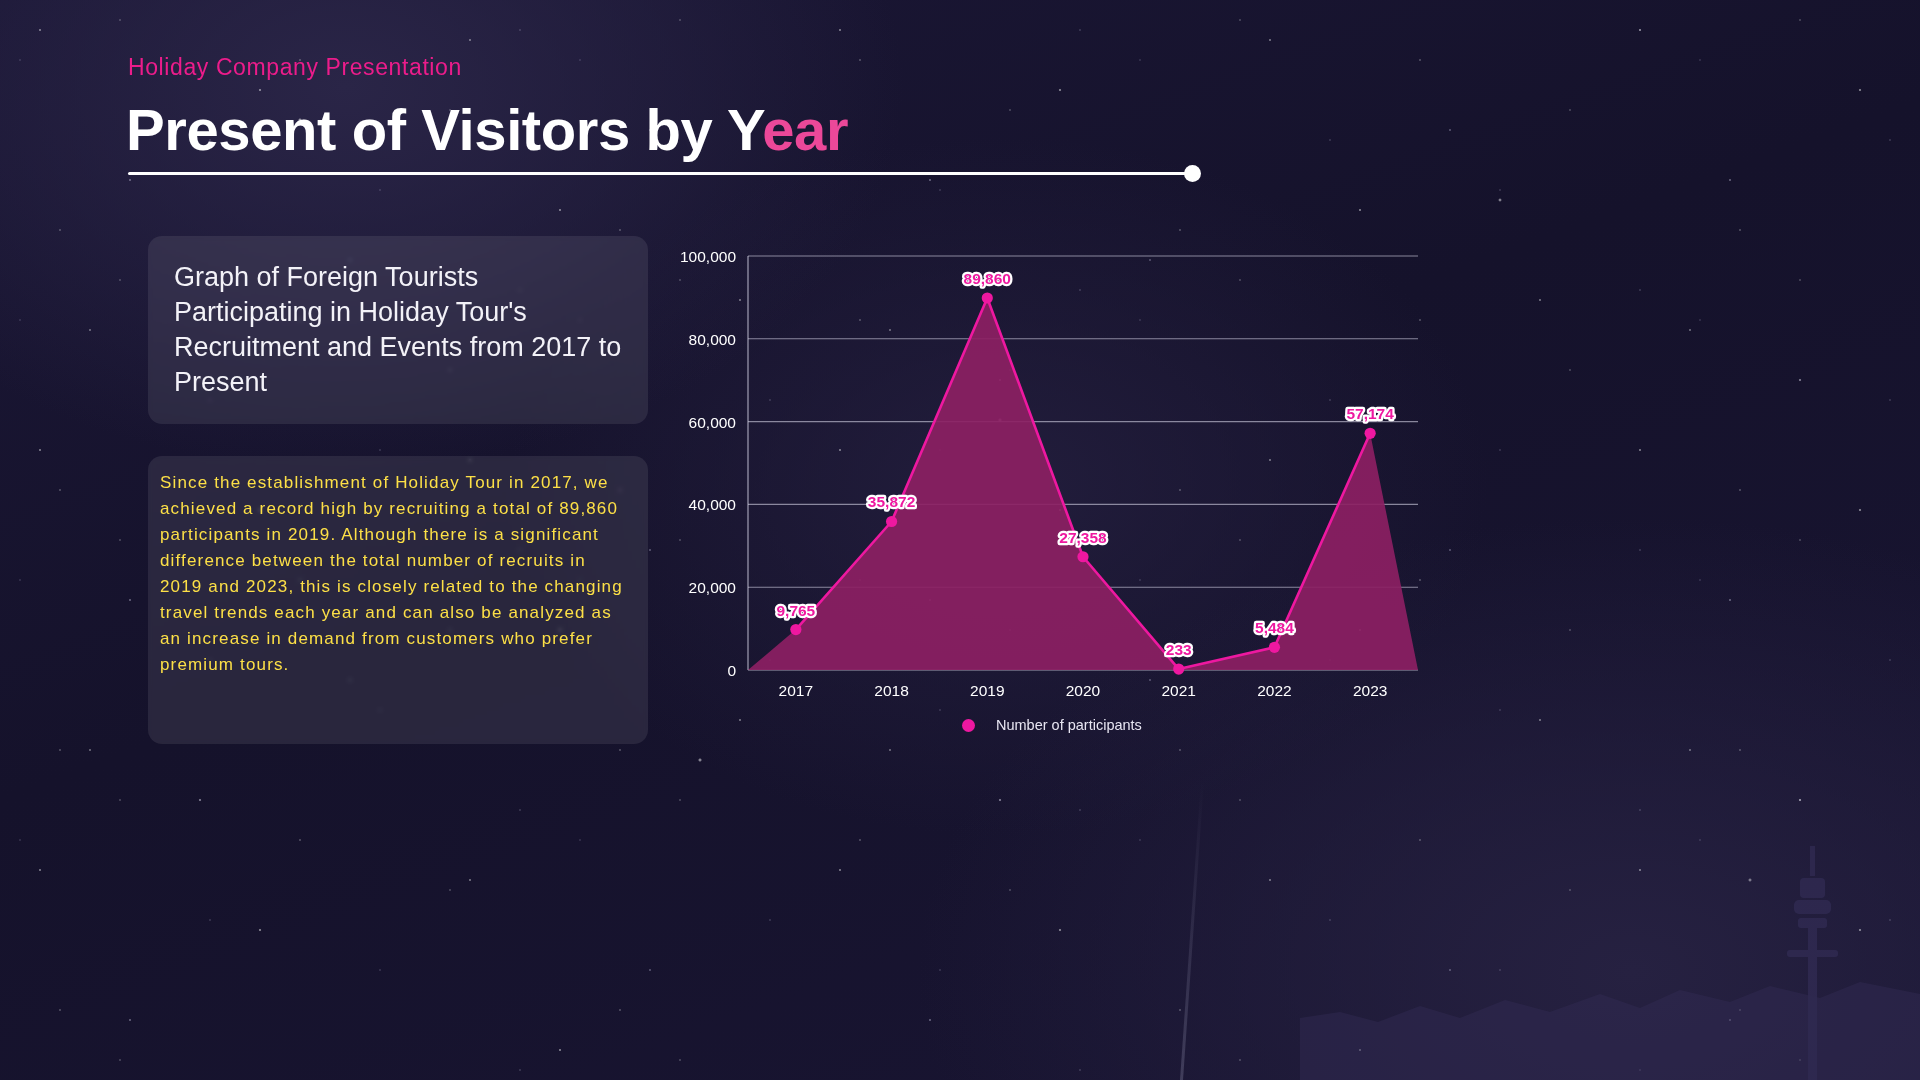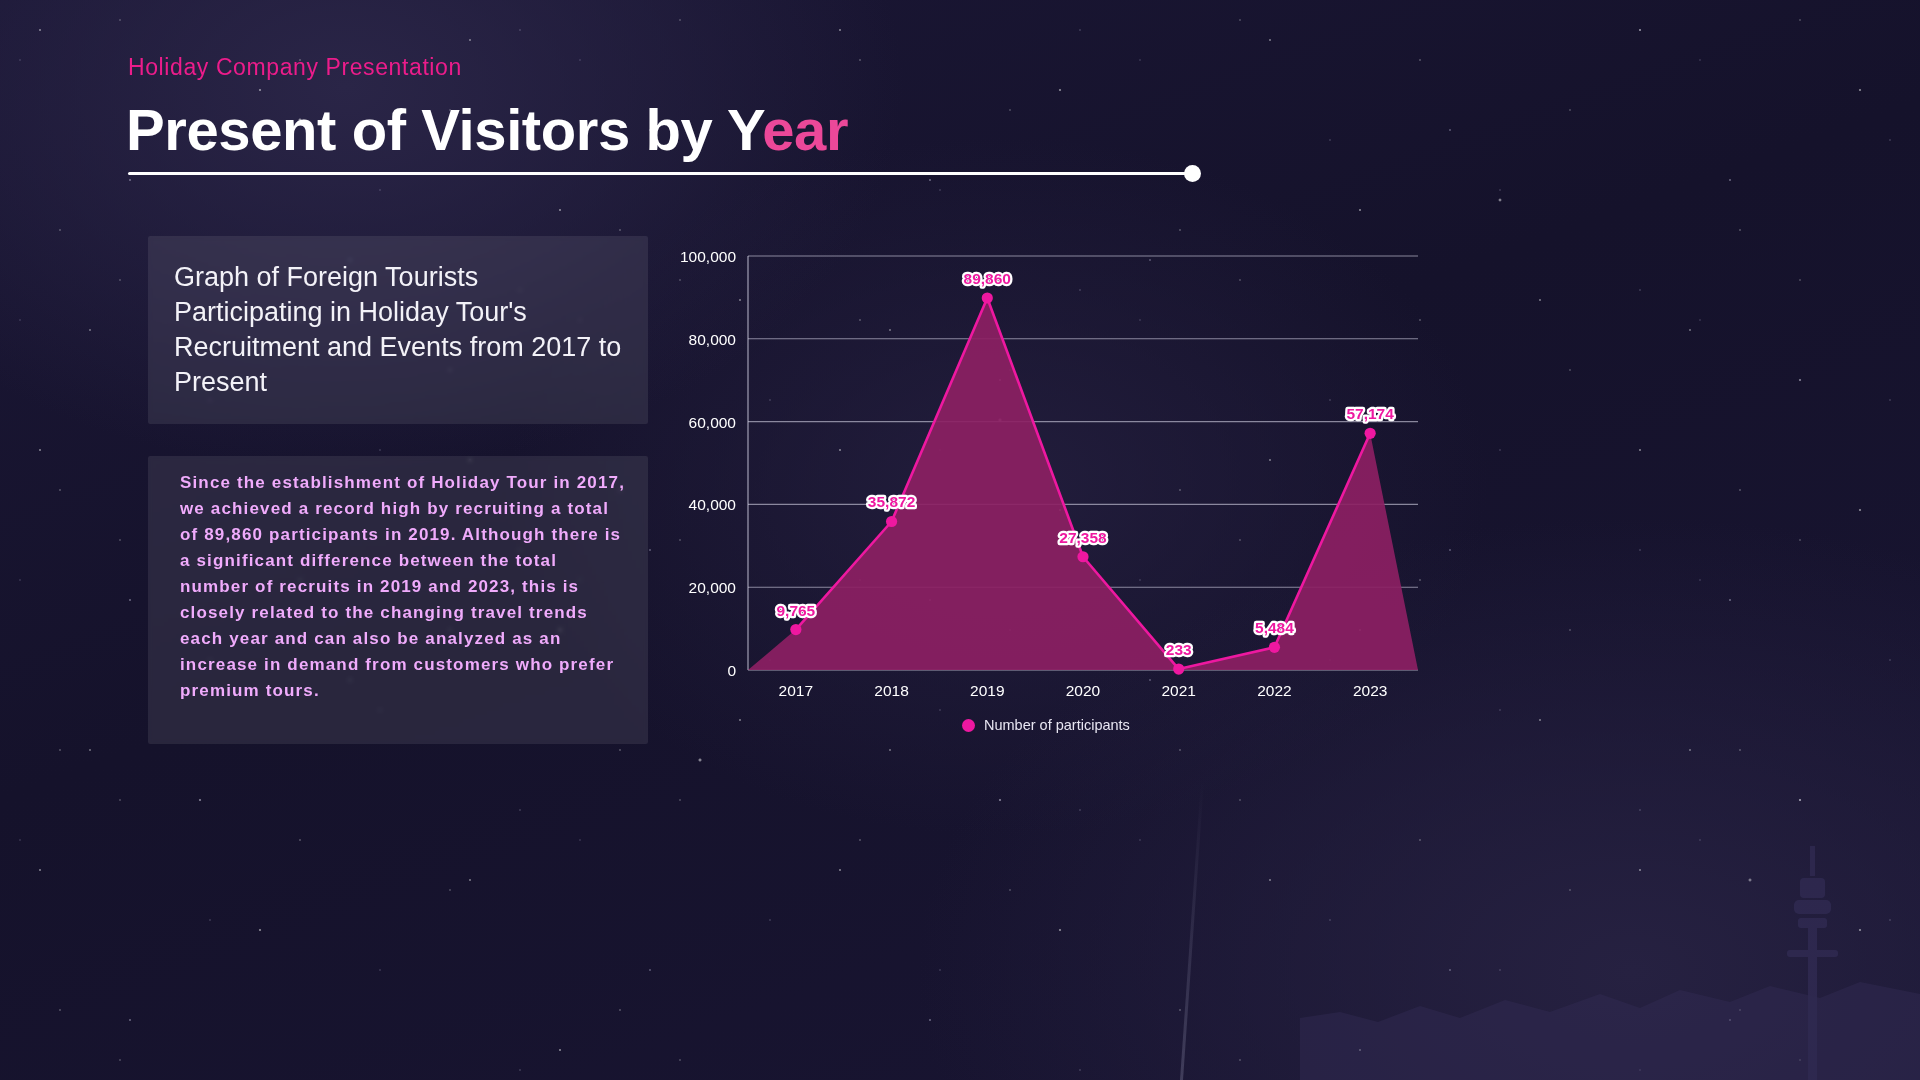--- a/index.html
+++ b/index.html
@@ -86,41 +86,41 @@
   }
   .rule-dot{
     position:absolute;left:1184px;top:165px;width:17px;height:17px;
     border-radius:50%;background:#ffffff;
   }
 
   
   .card{
     position:absolute;
     background:rgba(255,255,255,.085);
-    border-radius:2px;
+    border-radius:14px;
     backdrop-filter:blur(2px);
   }
   #card-heading{left:148px;top:236px;width:500px;height:188px;}
   #card-body{left:148px;top:456px;width:500px;height:288px;}
 
   .card-heading-text{
     position:absolute;left:26px;top:24px;right:18px;
     color:#f3f2f8;font-size:27px;line-height:35px;font-weight:400;
   }
   .card-body-text{
-    position:absolute;left:32px;top:14px;right:16px;
-    color:#f0abfc;font-size:17px;line-height:26px;letter-spacing:1.15px;
-    font-weight:700;
+    position:absolute;left:12px;top:14px;right:16px;
+    color:#fde047;font-size:17px;line-height:26px;letter-spacing:1.15px;
+    font-weight:400;
   }
 
   
   .chart-wrap{position:absolute;left:680px;top:230px;width:760px;height:530px;}
   .chart-svg{position:absolute;left:0;top:0;}
   .legend{
-    position:absolute;left:282px;top:487px;display:flex;align-items:center;gap:9px;
+    position:absolute;left:282px;top:487px;display:flex;align-items:center;gap:21px;
   }
   .legend-dot{width:13px;height:13px;border-radius:50%;background:#ee18a0;display:block;}
   .legend-label{color:#e8e6f2;font-size:14.5px;}
 </style>
 </head>
 <body>
 
 <div class="bg"></div>
 <div class="stars"></div>
 <div class="stars2"></div>

